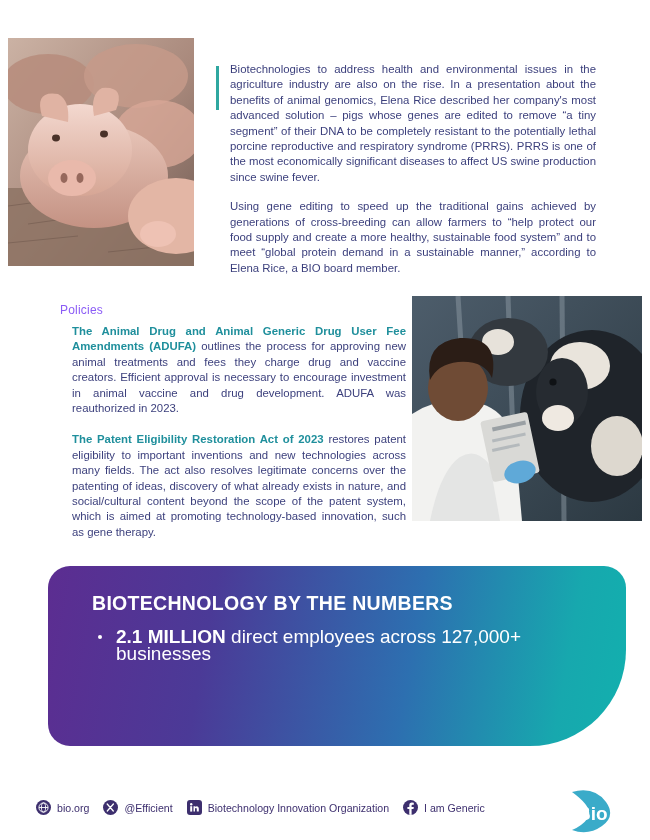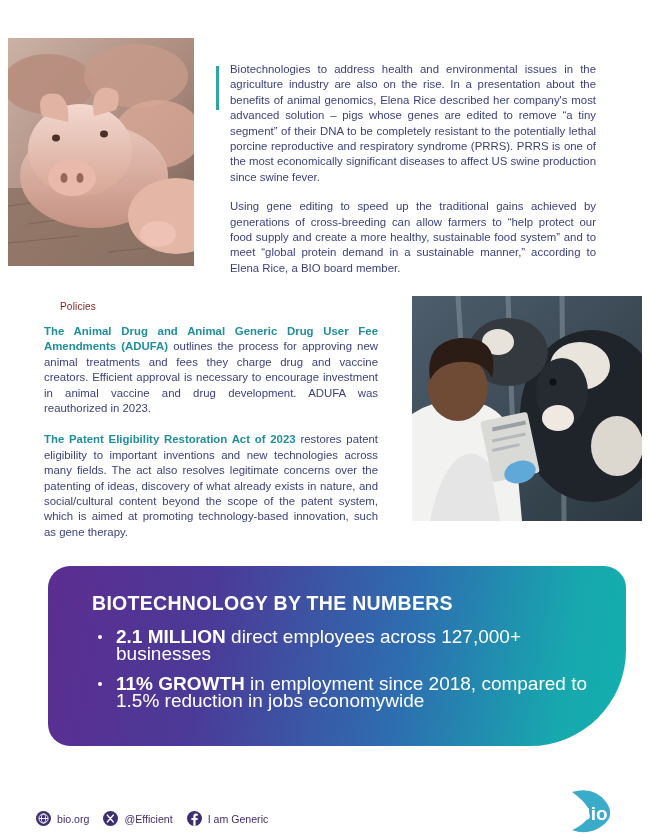--- a/index.html
+++ b/index.html
@@ -62,28 +62,28 @@
   .policies-section {
     position: absolute;
     left: 0;
     top: 286px;
     width: 650px;
   }
   .policies-heading {
     position: absolute;
     left: 60px;
     top: 7px;
-    color: #7f1d1d;
-    font-size: 10px;
+    color: #8b5cf6;
+    font-size: 12px;
     font-weight: normal;
     letter-spacing: .2px;
   }
   .policy-col {
     position: absolute;
-    left: 44px;
+    left: 72px;
     top: 38px;
     width: 334px;
   }
   .policy-para {
     color: #3b3f7c;
     font-size: 11.4px;
     line-height: 15.4px;
     text-align: justify;
     margin: 0 0 16px 0;
   }
@@ -166,21 +166,20 @@
     display: flex;
     align-items: center;
     gap: 14px;
   }
   .footer-item {
     display: flex;
     align-items: center;
     gap: 6px;
     color: #3d2f6e;
     font-size: 10.6px;
-    margin-top: 11px;
   }
   .f-icon {
     width: 15px;
     height: 15px;
     border-radius: 50%;
     display: inline-flex;
     align-items: center;
     justify-content: center;
     flex: 0 0 auto;
   }
@@ -310,23 +309,20 @@
     </svg>
   </div>
 </div>
 
 <div class="numbers-panel">
   <div class="numbers-title">BIOTECHNOLOGY BY THE NUMBERS</div>
   <ul class="bullet-list">
     <li>
       <span class="bullet-strong">2.1 MILLION</span><span> direct employees across 127,000+ businesses</span>
     </li>
-    <li>
-      <span class="bullet-strong">11% GROWTH</span><span> in employment since 2018, compared to 1.5% reduction in jobs economywide</span>
-    </li>
   </ul>
 </div>
 
 <div class="footer">
   <div class="footer-items">
 
     <div class="footer-item">
       <span class="f-icon">
         <svg width="15" height="15" viewBox="0 0 15 15">
             <circle cx="7.5" cy="7.5" r="7.5" fill="#3d2f6e"></circle>
@@ -341,20 +337,31 @@
     <div class="footer-item">
       <span class="f-icon">
         <svg width="15" height="15" viewBox="0 0 15 15">
             <circle cx="7.5" cy="7.5" r="7.5" fill="#3d2f6e"></circle>
             <path d="M4.2 4 L10.3 11 M10.4 4 L4.3 11" stroke="#fff" stroke-width="1.3" stroke-linecap="round"></path>
           </svg>
       </span>
       <span>@Efficient</span>
     </div>
 
+    <div class="footer-item">
+      <span class="f-icon">
+        <svg width="15" height="15" viewBox="0 0 15 15">
+            <rect width="15" height="15" rx="3" fill="#3d2f6e"></rect>
+            <circle cx="4.2" cy="4.3" r="1.2" fill="#fff"></circle>
+            <rect x="3.2" y="6.2" width="2" height="5.4" fill="#fff"></rect>
+            <path d="M6.5 11.6 V6.2 h1.9 v0.8 q0.8 -1.1 2.2 -0.6 q1.2 0.5 1.2 2.1 v3.1 h-2 V8.9 q0 -1 -0.9 -1 q-0.9 0 -0.9 1 v2.7 z" fill="#fff"></path>
+          </svg>
+      </span>
+      <span>Biotechnology Innovation Organization</span>
+    </div>
 
     <div class="footer-item">
       <span class="f-icon">
         <svg width="15" height="15" viewBox="0 0 15 15">
             <circle cx="7.5" cy="7.5" r="7.5" fill="#3d2f6e"></circle>
             <path d="M8.6 14.9 V9.1 h1.9 l0.3 -2.2 H8.6 V5.6 q0 -0.9 1 -0.9 h1.2 V2.7 q-0.9 -0.15 -1.9 -0.15 q-2.6 0 -2.6 2.6 v1.75 H4.4 V9.1 h1.9 v5.75 z" fill="#fff"></path>
           </svg>
       </span>
       <span>I am Generic</span>
     </div>

